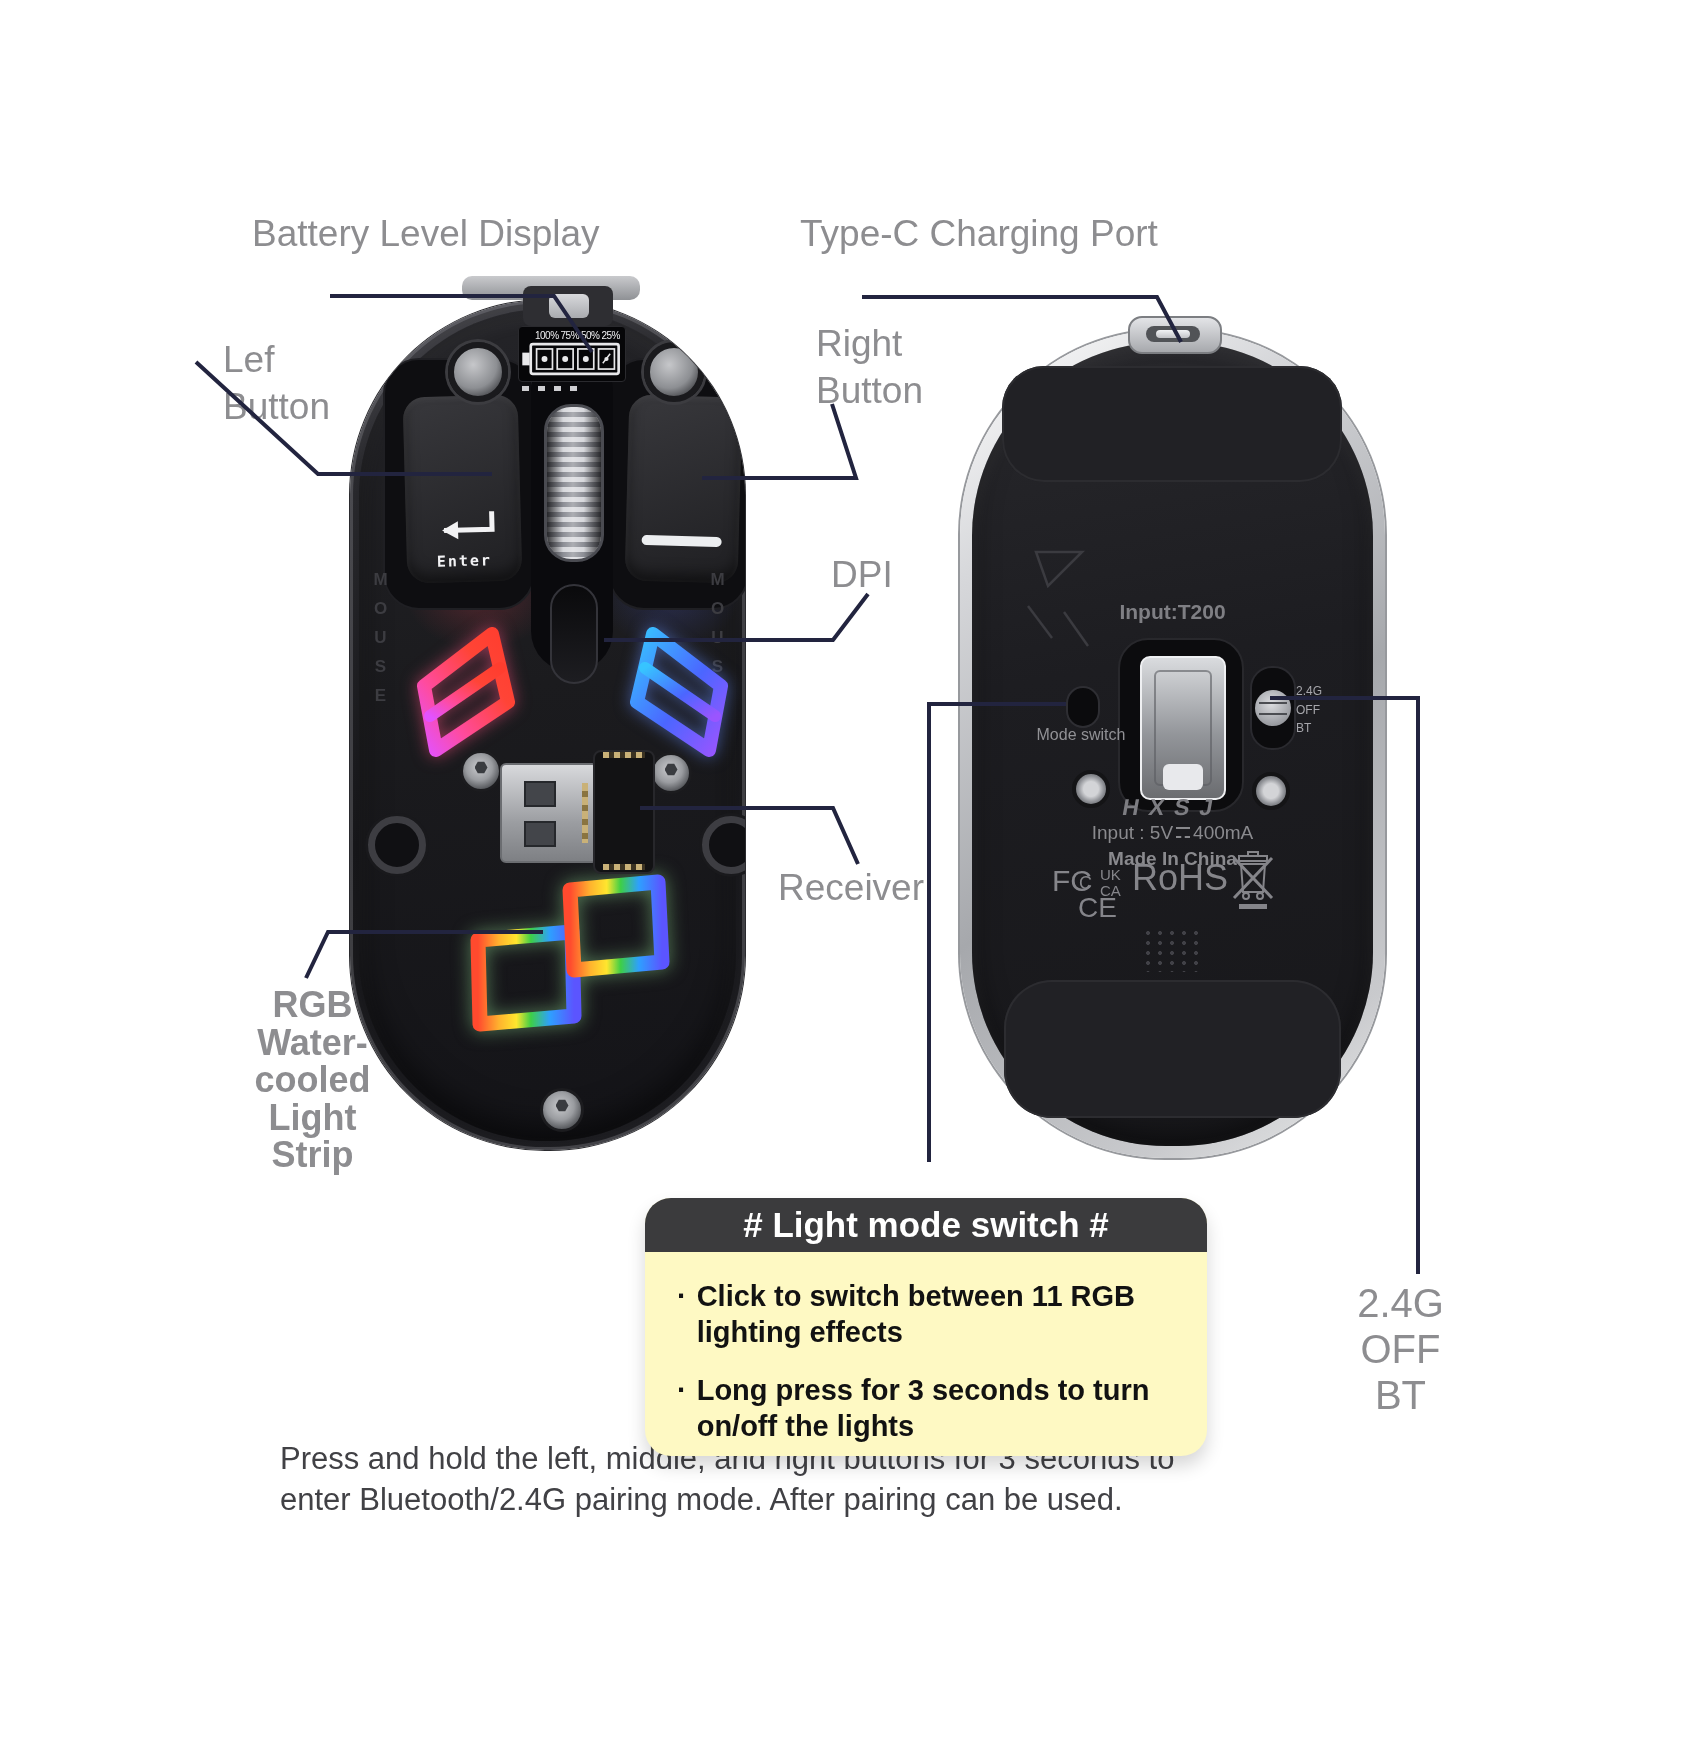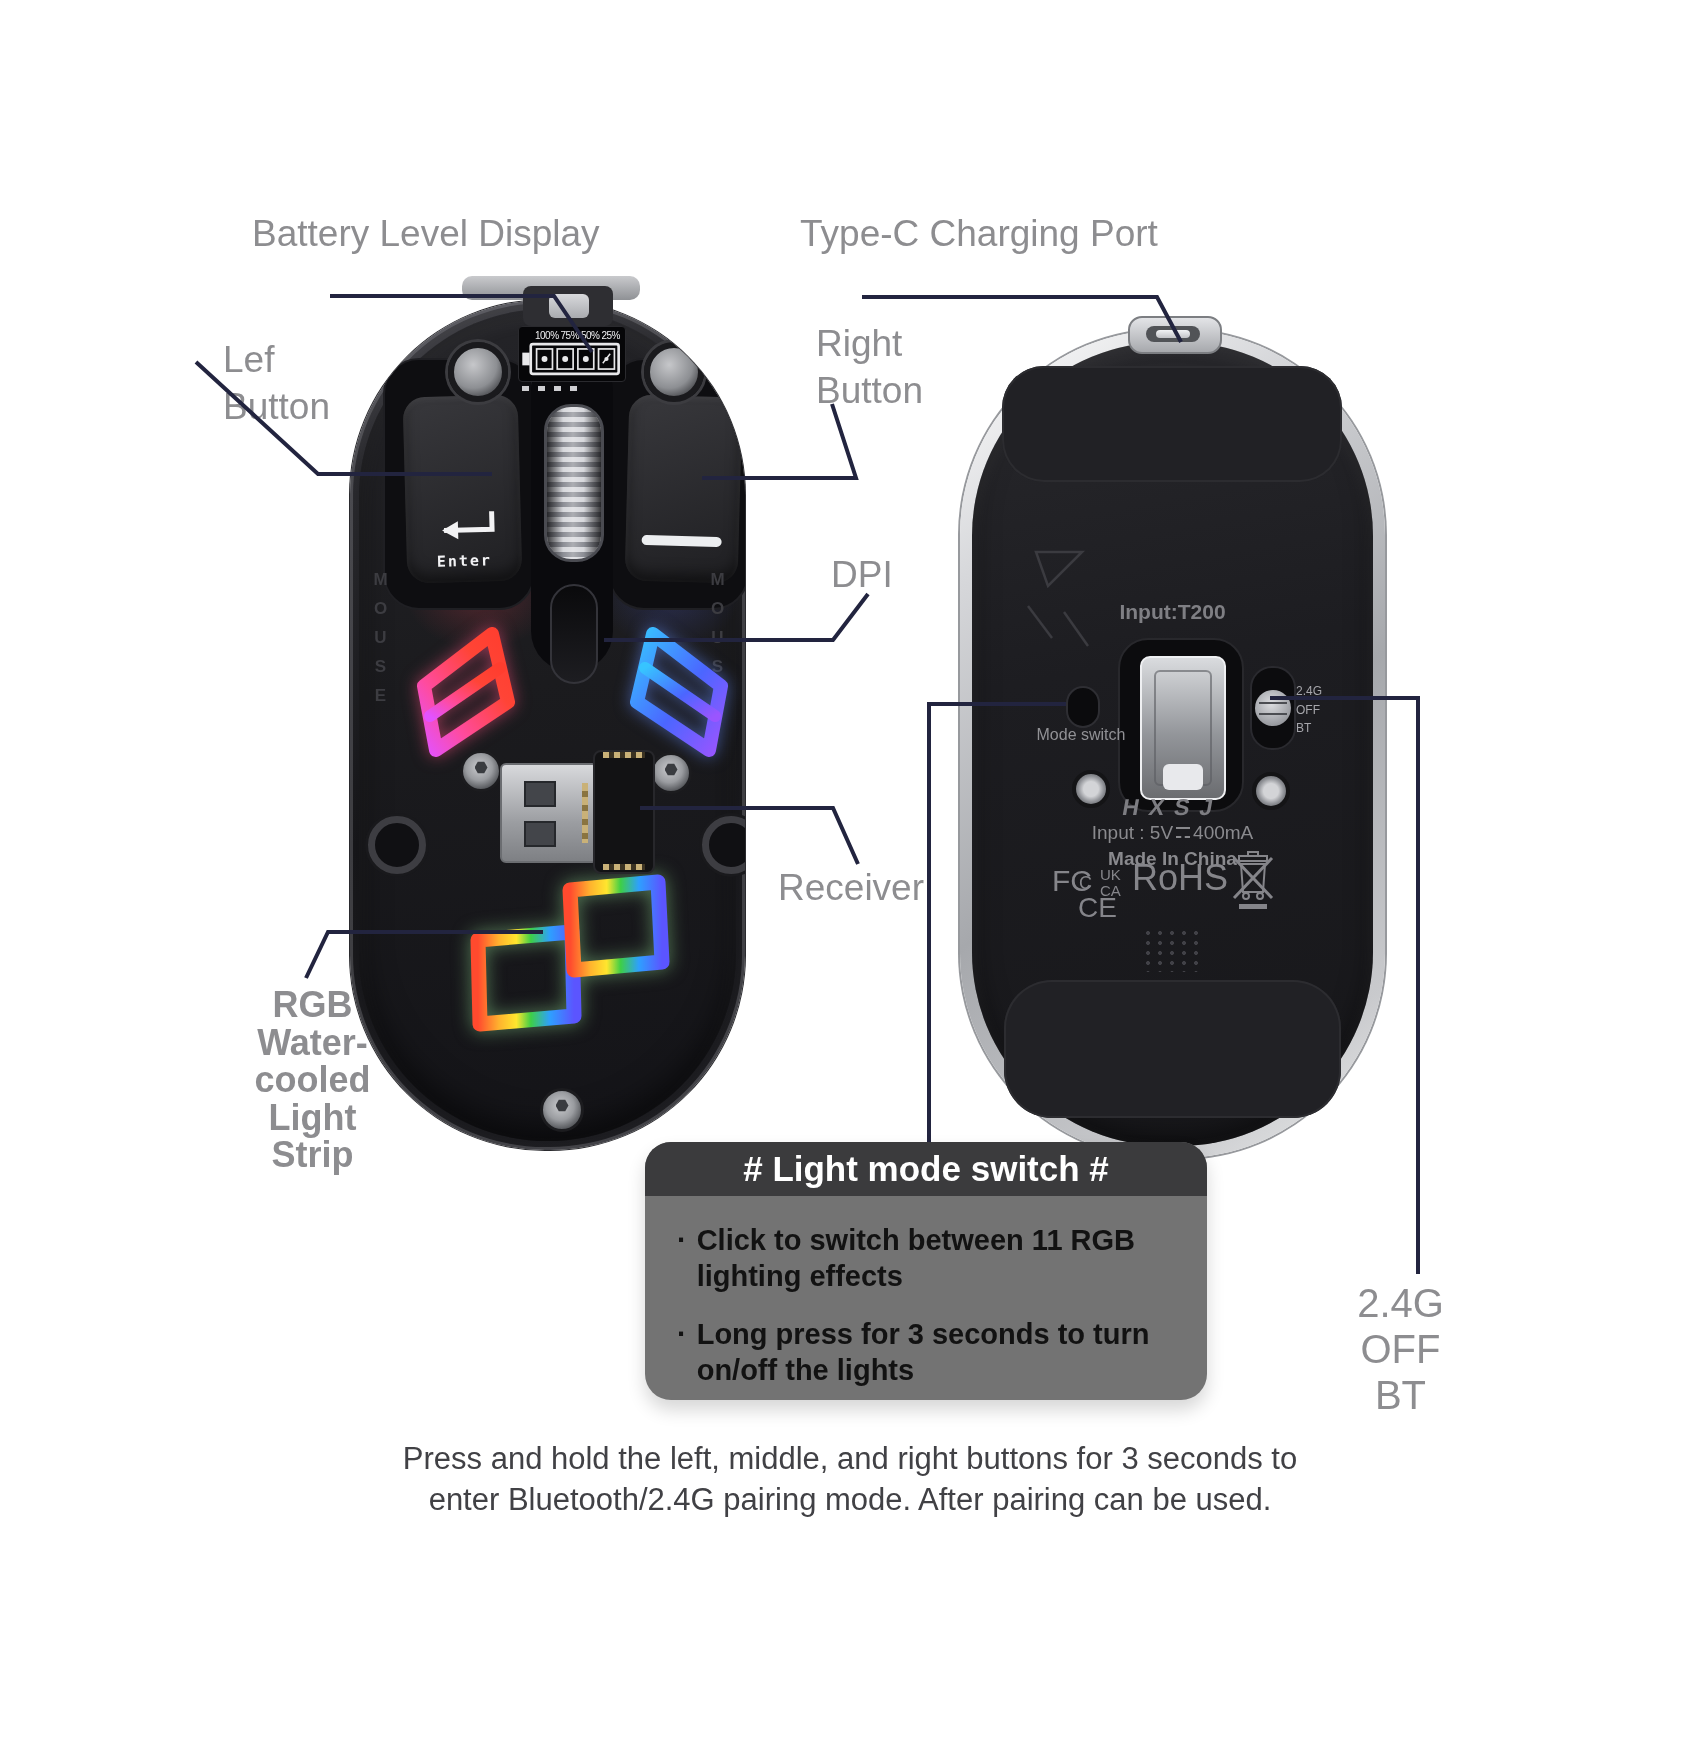--- a/index.html
+++ b/index.html
@@ -76,28 +76,28 @@
   .dc::after{content:"";position:absolute;left:0;right:0;bottom:1px;border-bottom:2.5px dashed #88888c;}
   .dots{position:absolute;background-image:radial-gradient(circle,#414147 1.8px,transparent 2.2px);
       background-size:12px 10px;}
   .cert{position:absolute;color:#85858a;font-weight:normal;}
   .port{position:absolute;background:linear-gradient(180deg,#e3e4e7,#a7a9ad);border:2px solid #7c7e82;border-radius:14px;}
   .port-slot{position:absolute;background:#515357;border-radius:8px;}
   .port-pill{position:absolute;background:linear-gradient(180deg,#f2f3f5,#c2c3c7);border-radius:5px;}
   
   .callouts{position:absolute;left:0;top:0;z-index:5;pointer-events:none;}
   .co{fill:none;stroke:#22243f;stroke-width:4;}
-  .ibox{position:absolute;left:645px;top:1142px;width:562px;height:258px;border-radius:26px;
-      background:#737373;box-shadow:0 10px 18px rgba(0,0,0,.16);z-index:6;}
+  .ibox{position:absolute;left:645px;top:1198px;width:562px;height:258px;border-radius:26px;
+      background:#fef9c3;box-shadow:0 10px 18px rgba(0,0,0,.16);z-index:6;}
   .ibox-head{height:54px;background:#3b3b3d;border-radius:26px 26px 0 0;color:#ffffff;font-size:35px;
       font-weight:bold;display:flex;align-items:center;justify-content:center;}
   .ibox-body{padding:26px 26px 0 32px;}
   .bullet{display:flex;gap:10px;color:#121212;font-size:29px;line-height:36px;font-weight:bold;margin-bottom:22px;}
   .pre{white-space:pre-line;}
-  .footer{position:absolute;left:280px;top:1438px;width:1140px;text-align:center;font-size:31px;
+  .footer{position:absolute;left:280px;top:1438px;width:1140px;text-align:left;font-size:31px;
       line-height:41px;color:#414145;white-space:pre-line;z-index:4;}
 </style>
 </head>
 <body>
 
 <div class="stage">
 
   <div class="ann" style="left:252px;top:210px;">Battery Level Display</div>
   <div class="ann" style="left:800px;top:210px;">Type-C Charging Port</div>
   <div class="ann" style="left:223px;top:336px;">Lef

